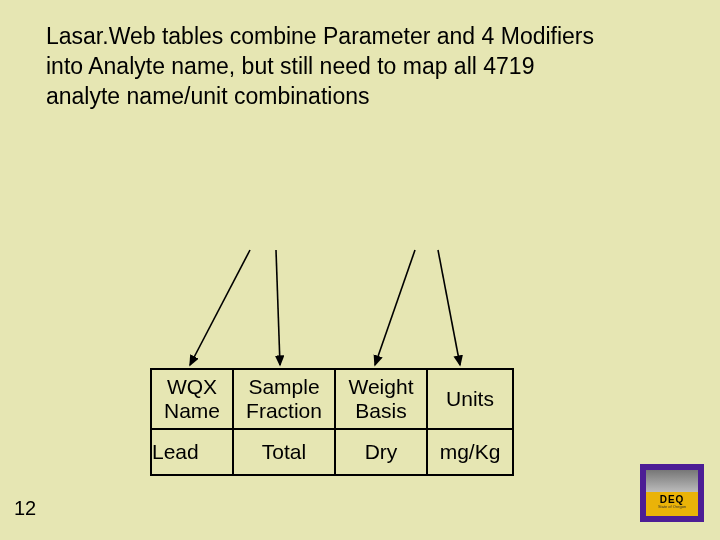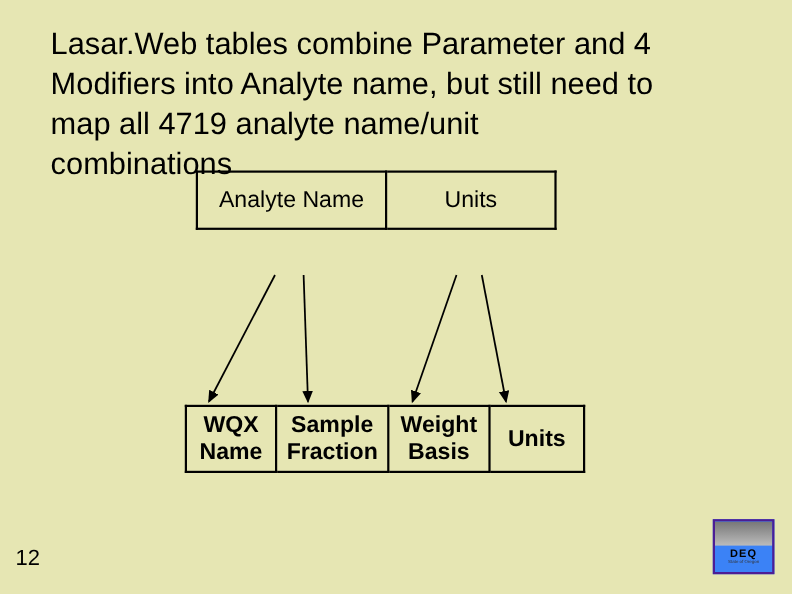--- a/index.html
+++ b/index.html
@@ -7,21 +7,21 @@
     width:720px;height:540px;
     background:#e6e6b3;
     font-family:Arial,Helvetica,sans-serif;
     position:relative;
     color:#000;
   }
   .title{
     position:absolute;
     left:46px;top:22px;
     width:560px;
-    font-size:28px;
+    font-size:23px;
     line-height:1.3;
   }
   
   .top-table{
     position:absolute;
     left:178px;top:155px;
     border-collapse:collapse;
   }
   .top-table td{
     border:2px solid #000;
@@ -29,23 +29,22 @@
     font-size:21px;
     padding:0;
   }
   .top-table .hdr td{height:50px}
   .top-table .row td{height:42px}
   .tt-c1{width:170px}
   .tt-c2{width:152px}
   
   .bot-table{
     position:absolute;
-    left:168px;top:368px;
+    left:150px;top:368px;
     border-collapse:collapse;
-    font-weight:bold;
   }
   .bot-table td{
     border:2px solid #000;
     font-size:21px;
     padding:0;
   }
   .bot-table .hdr td{height:58px;text-align:center;line-height:1.15}
   .bot-table .row td{height:44px}
   .bt-c1{width:80px;text-align:left;padding-left:6px}
   .bt-c2{width:100px;text-align:center}
@@ -60,22 +59,22 @@
   .page-num{
     position:absolute;
     left:14px;bottom:20px;
     font-size:20px;
   }
   
   .logo{
     position:absolute;
     right:16px;bottom:18px;
     width:52px;height:46px;
-    border:2px solid #4c1d95;
-    background:#3b82f6;
+    border:6px solid #4c1d95;
+    background:#eab308;
     overflow:hidden;
   }
   .logo .top{
     height:22px;
     background:linear-gradient(#777,#bbb);
   }
   .logo .deq{
     font-size:10px;font-weight:bold;
     text-align:center;
     margin-top:2px;
@@ -85,34 +84,36 @@
     font-size:4px;text-align:center;color:#333;line-height:1;
   }
 </style>
 </head>
 <body>
 
 <div class="title">Lasar.Web tables combine Parameter and 4 Modifiers into Analyte name, but still need to map all 4719 analyte name/unit combinations</div>
 
 <table class="top-table">
   <tbody>
-      <tr class="hdr">
-    <td class="tt-c1">Analyte Name</td>
-    <td class="tt-c2">Units</td>
-  </tr>
 </tbody>
   </table>
 
 <table class="bot-table">
   <tbody>
       <tr class="hdr">
     <td class="bt-c1" style="text-align:center">WQX<br>Name</td>
     <td class="bt-c2">Sample<br>Fraction</td>
     <td class="bt-c3">Weight<br>Basis</td>
     <td class="bt-c4">Units</td>
+  </tr>
+  <tr class="row">
+    <td class="bt-c1">Lead</td>
+    <td class="bt-c2">Total</td>
+    <td class="bt-c3">Dry</td>
+    <td class="bt-c4">mg/Kg</td>
   </tr>
 </tbody>
   </table>
 
 <svg class="arrows" viewBox="0 0 720 540">
   <defs>
     <marker id="ah" markerWidth="8" markerHeight="8" refX="6" refY="3" orient="auto">
       <path d="M0,0 L7,3 L0,6 Z" fill="#000"></path>
     </marker>
   </defs>

